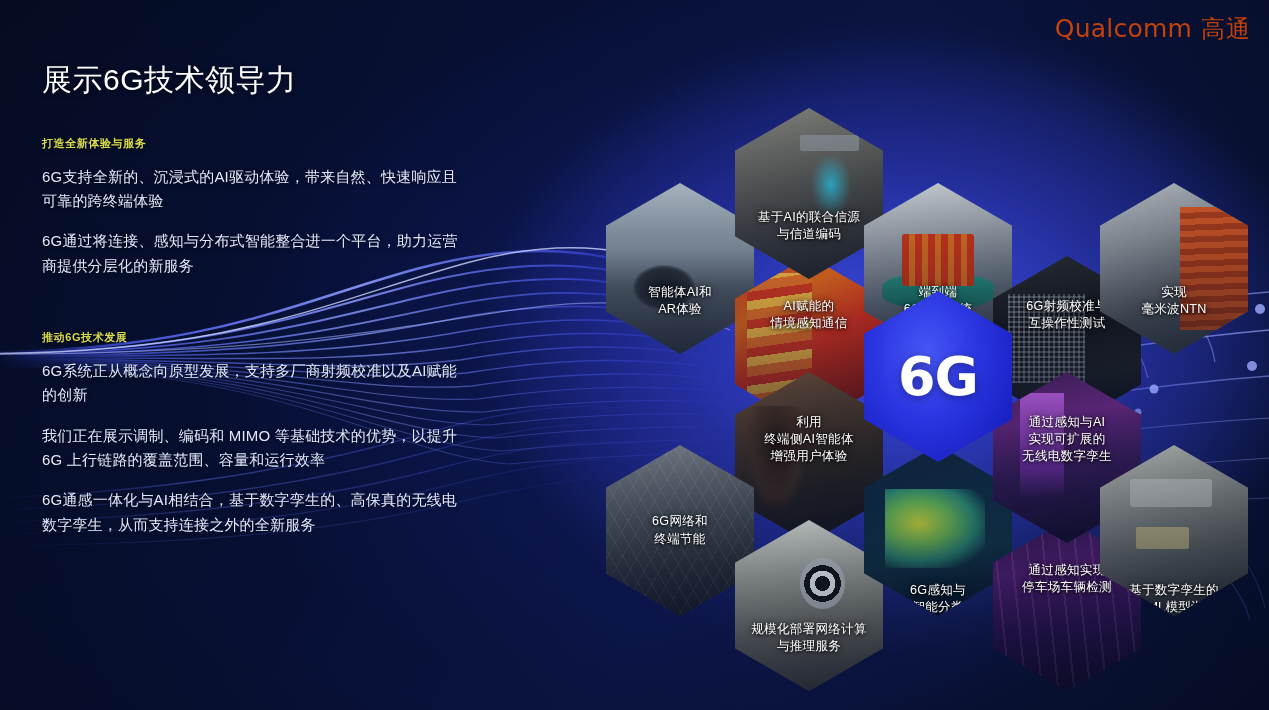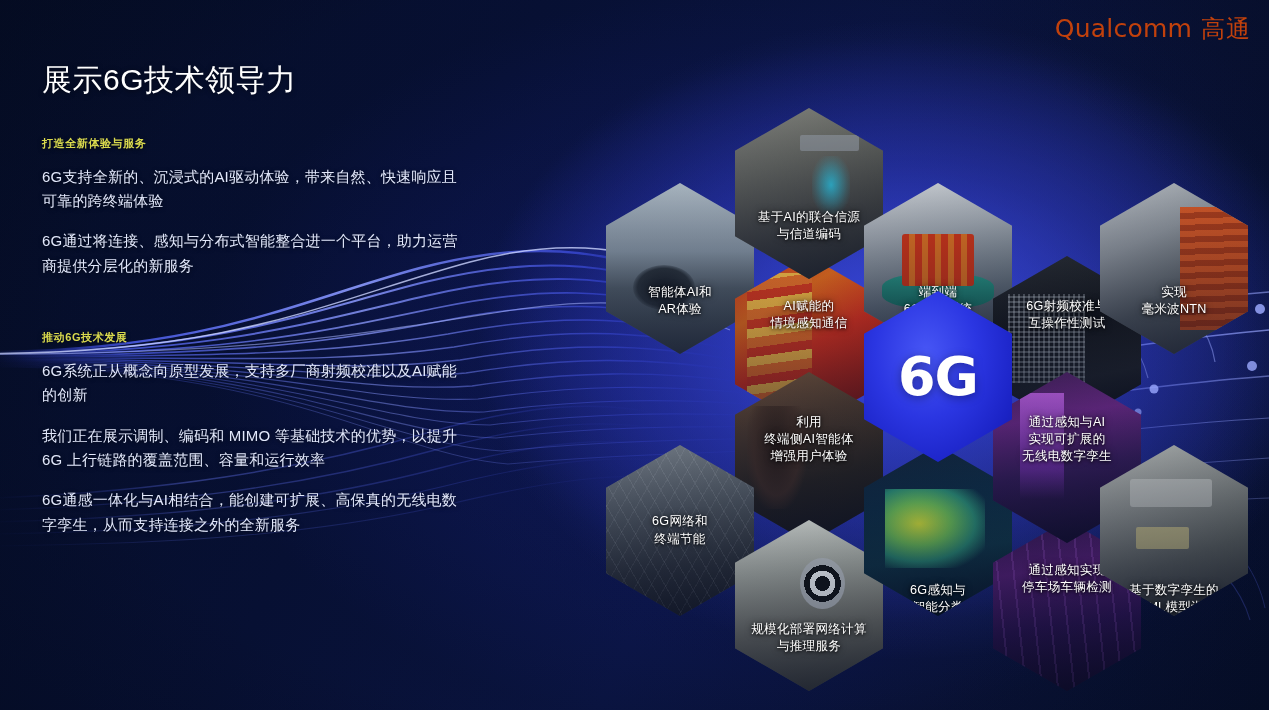--- a/index.html
+++ b/index.html
@@ -265,21 +265,21 @@
   <div id="section-1">
     <div class="sec-head">打造全新体验与服务</div>
     <p class="sec-body">6G支持全新的、沉浸式的AI驱动体验，带来自然、快速响应且可靠的跨终端体验</p>
     <p class="sec-body">6G通过将连接、感知与分布式智能整合进一个平台，助力运营商提供分层化的新服务</p>
   </div>
 
   <div id="section-2">
     <div class="sec-head">推动6G技术发展</div>
     <p class="sec-body">6G系统正从概念向原型发展，支持多厂商射频校准以及AI赋能的创新</p>
     <p class="sec-body">我们正在展示调制、编码和 MIMO 等基础技术的优势，以提升 6G 上行链路的覆盖范围、容量和运行效率</p>
-    <p class="sec-body">6G通感一体化与AI相结合，能创建可扩展、高保真的无线电数字孪生，从而支持连接之外的全新服务</p>
+    <p class="sec-body">6G通感一体化与AI相结合，基于数字孪生的、高保真的无线电数字孪生，从而支持连接之外的全新服务</p>
   </div>
 
 </div>
 
 <div id="hex-grid">
     <div class="hex lbl-bottom" style="left: 606px; top: 183px;">
       <div class="hex-img">
         <div class="ph ph-bike"></div>
       </div>
       <div class="hex-tint"></div>

